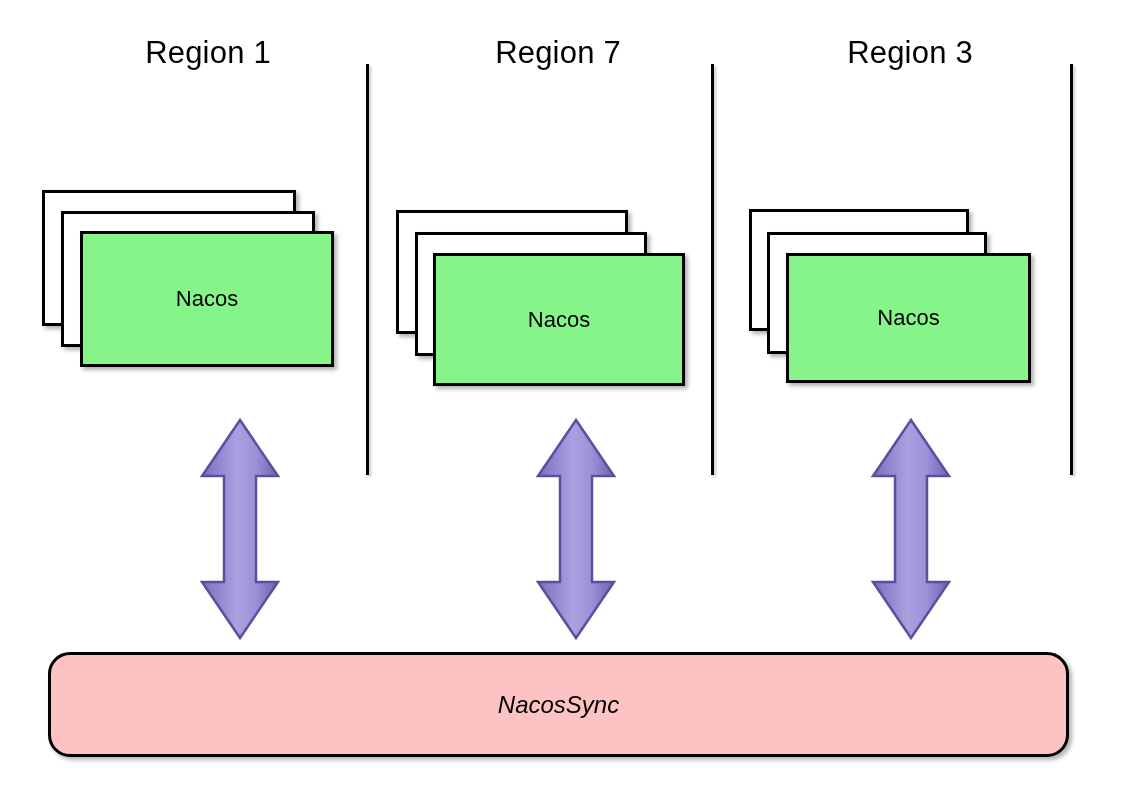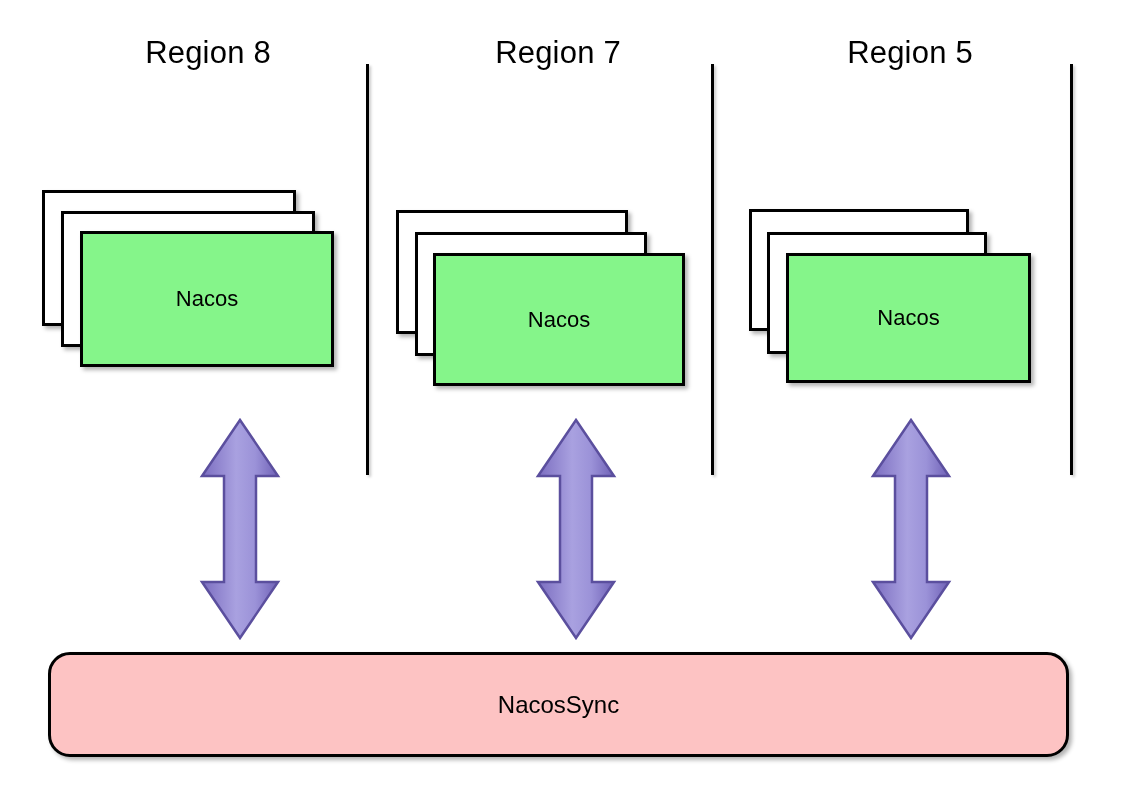--- a/index.html
+++ b/index.html
@@ -85,30 +85,31 @@
     display: flex;
     align-items: center;
     justify-content: center;
   }
   .sync-label {
     font-size: 24px;
     color: #000000;
     font-family: "Liberation Sans", sans-serif;
     line-height: 1;
     white-space: nowrap;
+    font-style: italic;
   }
 </style>
 </head>
 <body>
 
 <div id="canvas">
 
-  <div class="region-title" style="left:98px; top:37px; width:220px;">Region 8</div>
+  <div class="region-title" style="left:98px; top:37px; width:220px;">Region 1</div>
   <div class="region-title" style="left:448px; top:37px; width:220px;">Region 7</div>
-  <div class="region-title" style="left:800px; top:37px; width:220px;">Region 5</div>
+  <div class="region-title" style="left:800px; top:37px; width:220px;">Region 3</div>
 
   <div class="divider" style="left:366px; top:64px; height:411px;"></div>
   <div class="divider" style="left:711px; top:64px; height:411px;"></div>
   <div class="divider" style="left:1070px; top:64px; height:411px;"></div>
 
   <div class="stack" style="left:0px; top:0px;">
     <div class="card" style="left:42px; top:190px; width:254px; height:136px;"></div>
     <div class="card" style="left:61px; top:211px; width:254px; height:136px;"></div>
     <div class="card front" style="left:80px; top:231px; width:254px; height:136px;">
       <span class="card-label">Nacos</span>

